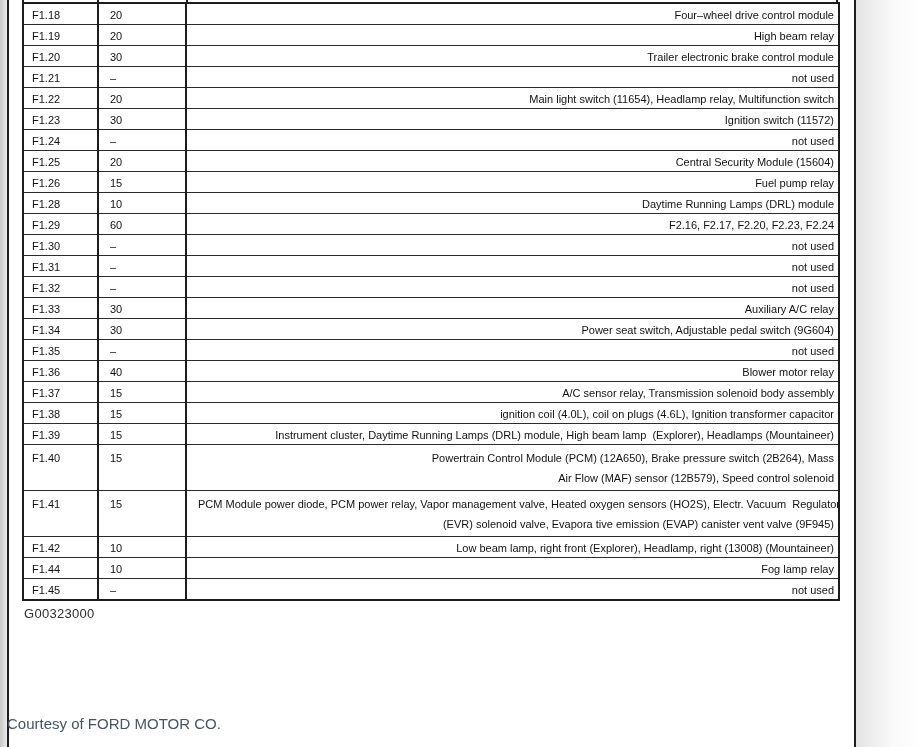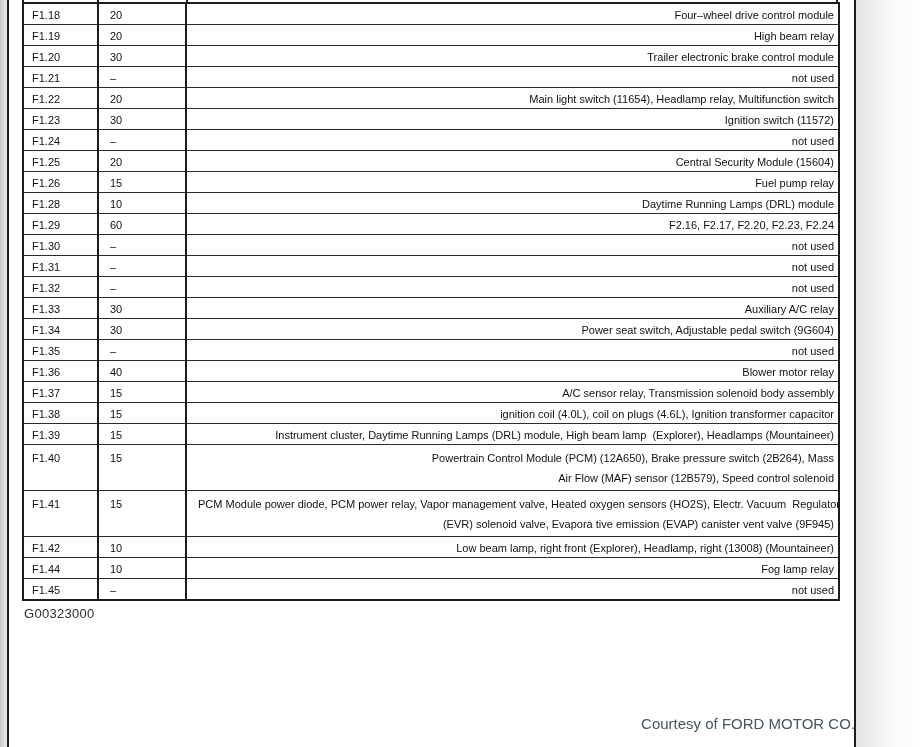--- a/index.html
+++ b/index.html
@@ -51,21 +51,21 @@
   .stub{position:absolute;top:-2px;width:2px;height:3px;background:#1c1c1c;}
   .stub.s1{left:0px;}
   .stub.s2{left:75px;}
   .stub.s3{left:164px;}
   .stub.s4{left:814px;}
   .figure-id{
     margin:5px 0 2px 2px;font-size:13px;color:#2e2e2e;letter-spacing:0.3px;
   }
   .courtesy{
     position:absolute;left:7px;top:715px;width:848px;
-    text-align:right;font-size:15px;color:#445460;
+    text-align:left;font-size:15px;color:#445460;
   }
 </style>
 </head>
 <body>
 
 <div class="edge-left"></div>
 <div class="edge-line-left"></div>
 
 <div class="doc-area">
   <span class="stub s1"></span>

